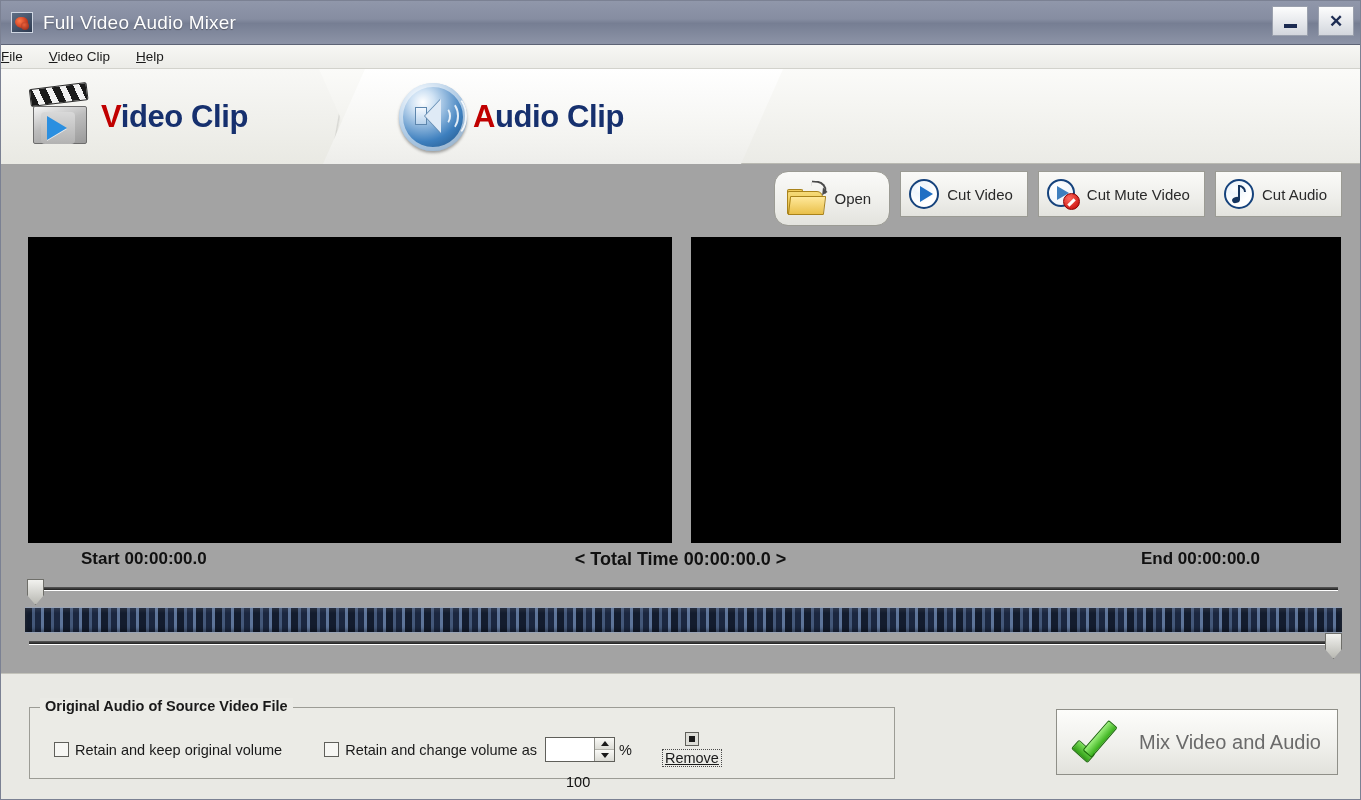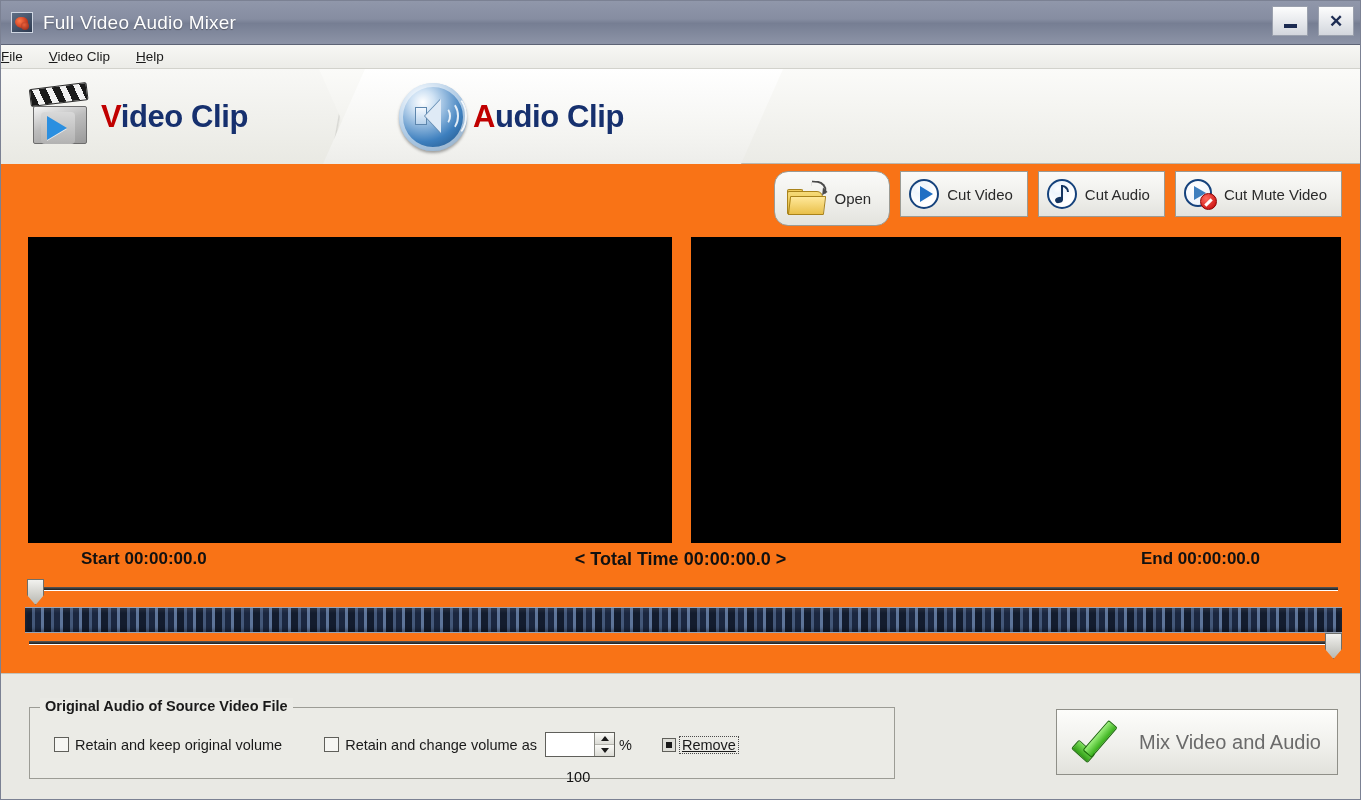--- a/index.html
+++ b/index.html
@@ -5,21 +5,21 @@
   * { box-sizing: border-box; margin: 0; padding: 0; }
   html, body {
     width: 1361px; height: 800px;
     font-family: "Liberation Sans", sans-serif;
     overflow: hidden;
     background: #f1f1ee;
   }
   .app {
     position: relative;
     width: 1361px; height: 800px;
-    background: #f97316;
+    background: #a3a3a3;
     border: 1px solid #7b8193;
     overflow: hidden;
   }
 
   
   .titlebar {
     position: relative;
     height: 44px;
     background: linear-gradient(180deg, #9097aa 0%, #868da1 42%, #767e93 52%, #8d94a7 100%);
     border-bottom: 1px solid #5d6375;
@@ -302,21 +302,21 @@
   .spin-btns { width: 20px; display: flex; flex-direction: column; border-left: 1px solid #8c8c86; }
   .spin-b {
     flex: 1; background: linear-gradient(180deg,#fafaf7,#dcdcd6);
     display: flex; align-items: center; justify-content: center;
   }
   .spin-b:first-child { border-bottom: 1px solid #b3b3ac; }
   .spin-b .up { width:0;height:0; border-left:4px solid transparent; border-right:4px solid transparent; border-bottom:5px solid #1a1a1a; }
   .spin-b .dn { width:0;height:0; border-left:4px solid transparent; border-right:4px solid transparent; border-top:5px solid #1a1a1a; }
   .pct { font-size: 14.5px; color: #1a1a1a; margin-left: 4px; }
 
-  .radio-wrap { display: flex; align-items: center; gap: 3px; margin-left: 30px; }
+  .radio-wrap { display: flex; align-items: center; gap: 3px; margin-left: 30px; flex-direction: column; }
   .radio-box {
     width: 14px; height: 14px; background: #dedeD8; border: 1px solid #5f5f5a;
     display: flex; align-items: center; justify-content: center; flex: none;
   }
   .radio-box .dot { width: 6px; height: 6px; background: #1a1a1a; }
   .radio-label {
     font-size: 14.5px; color: #1a1a1a; border: 1px dotted #4a4a4a; padding: 0 2px;
     text-decoration: underline;
   }
 
@@ -408,38 +408,38 @@
     </div>
 
     <div class="tbtn">
       <div class="ico-circ">
           <div class="tri"></div>
         </div>
       <span class="tbtn-label">Cut Video</span>
     </div>
 
     <div class="tbtn">
+      <div class="ico-mute">
+        <div class="base">
+            <div class="tri"></div>
+          </div>
+        <div class="ban"></div>
+      </div>
+      <span class="tbtn-label">Cut Mute Video</span>
+    </div>
+
+    <div class="tbtn">
       <div class="ico-circ">
         <div class="note">
             <div class="flag"></div>
             <div class="stem"></div>
             <div class="head"></div>
           </div>
       </div>
       <span class="tbtn-label">Cut Audio</span>
-    </div>
-
-    <div class="tbtn">
-      <div class="ico-mute">
-        <div class="base">
-            <div class="tri"></div>
-          </div>
-        <div class="ban"></div>
-      </div>
-      <span class="tbtn-label">Cut Mute Video</span>
     </div>
 
   </div>
 
   <div class="preview-left"></div>
   <div class="preview-right"></div>
 
   <div class="timerow">
     <div class="tlabel t-start">Start 00:00:00.0</div>
     <div class="tlabel t-total">&lt; Total Time 00:00:00.0 &gt;</div>

